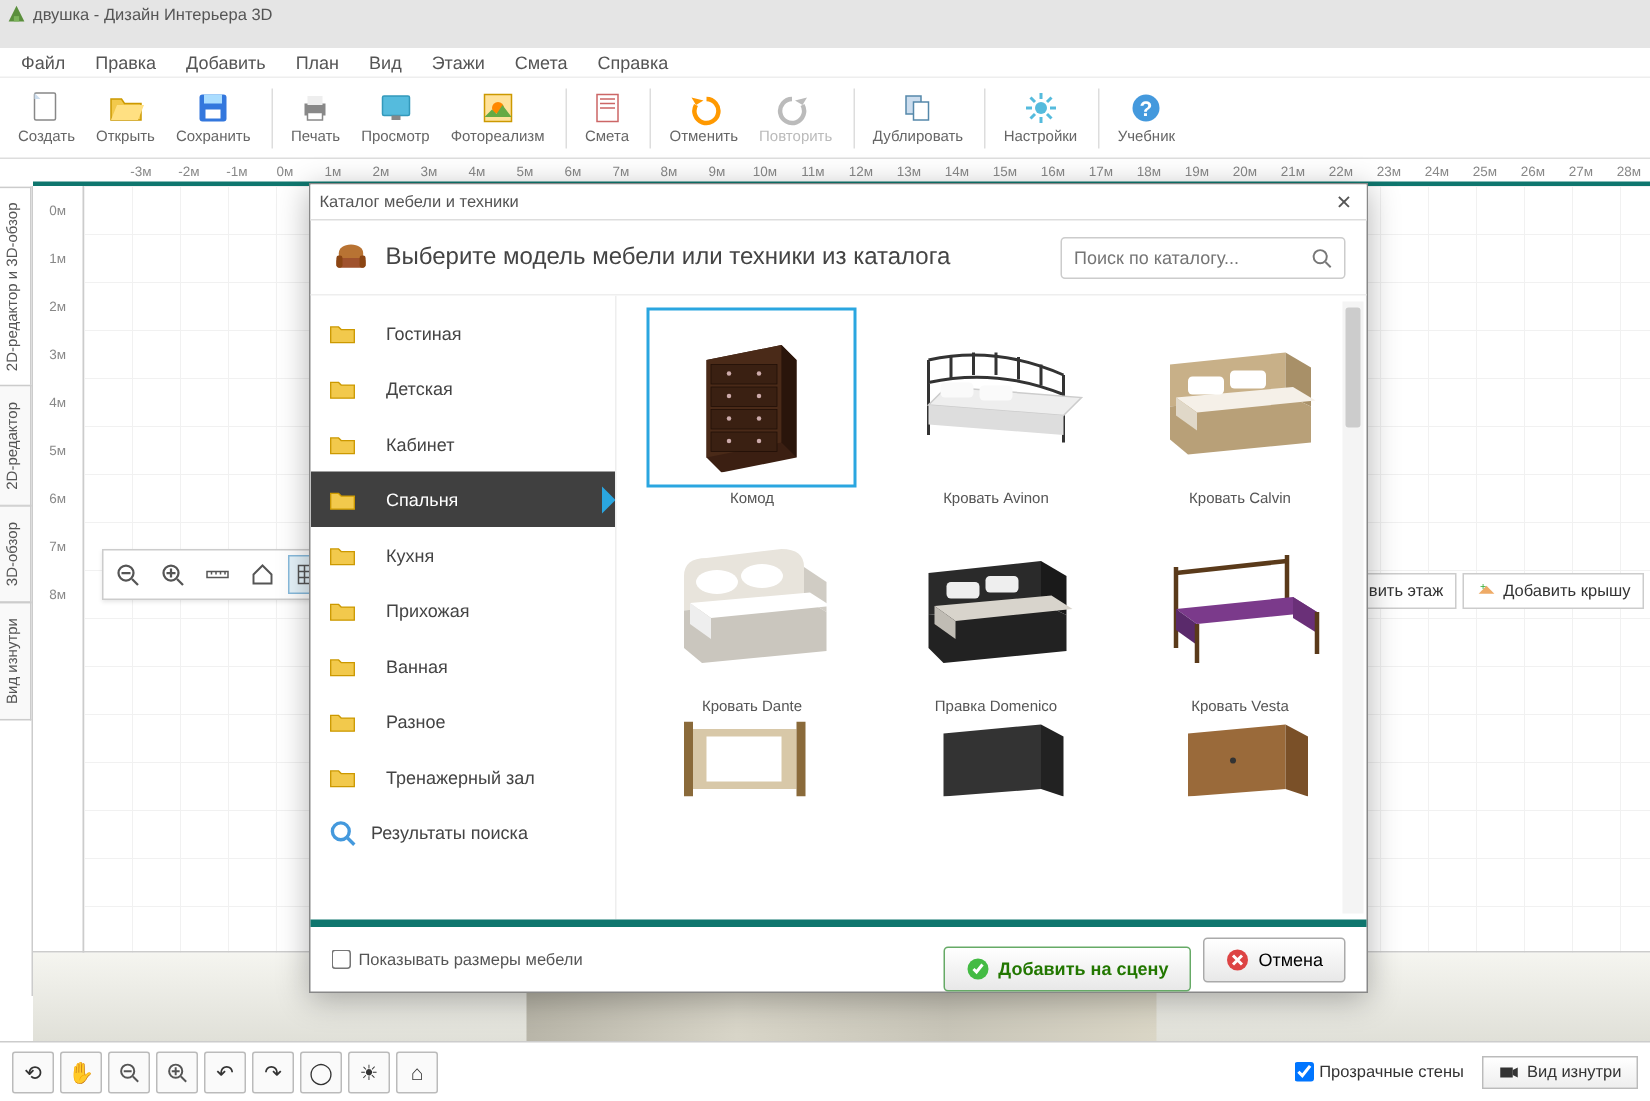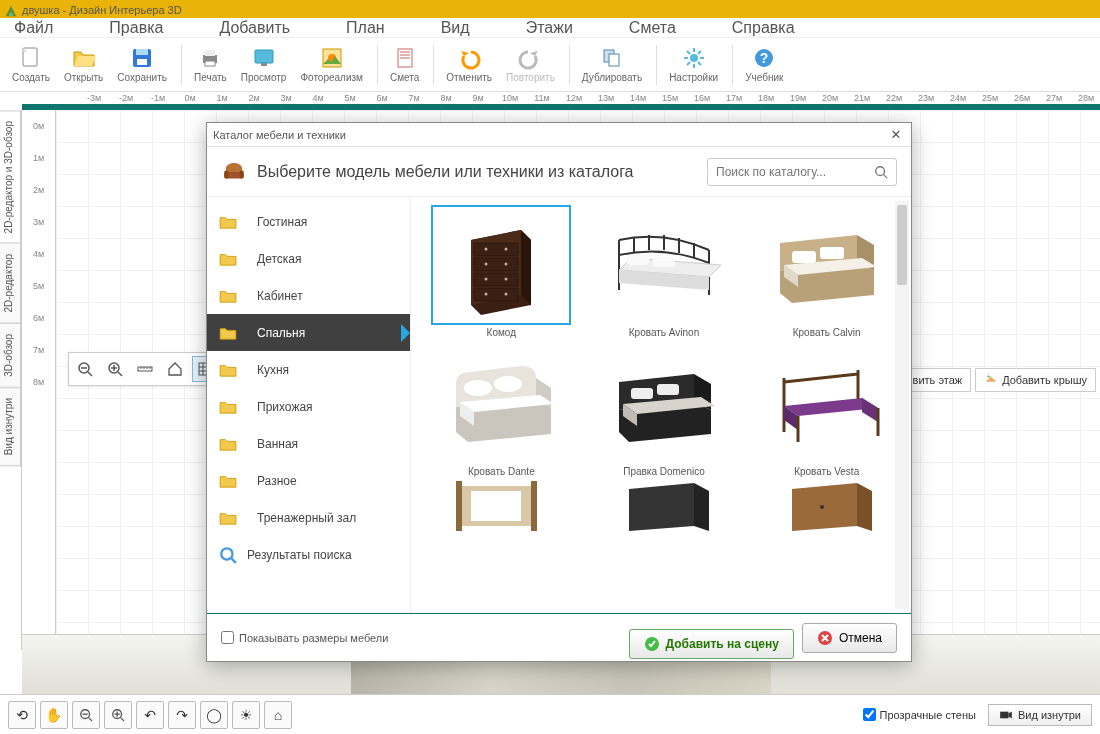--- a/index.html
+++ b/index.html
@@ -1,34 +1,34 @@
 <!DOCTYPE html>
 <html><head>
 <meta charset="utf-8">
 <style>
 * { box-sizing: border-box; margin: 0; padding: 0; font-family: Tahoma, Arial, sans-serif; }
 body { width: 1100px; height: 734px; background: #fff; overflow: hidden; position: relative; font-size: 11px; color: #333; }
 
 
-.titlebar { height: 18px; display: flex; align-items: flex-start; padding: 4px 4px; background: #eab308; font-size: 11px; color: #555; }
+.titlebar { height: 18px; display: flex; align-items: flex-end; padding: 16px 4px; background: #e5e5e5; font-size: 11px; color: #555; }
 .titlebar .app-icon { width: 14px; height: 14px; margin-right: 4px; }
 
 
-.menubar { height: 20px; display: flex; align-items: center; padding: 0 4px; background: #fff; font-size: 16px; color: #555; border-bottom: 1px solid #eee; gap: 36px; }
+.menubar { height: 20px; display: flex; align-items: center; padding: 0 4px; background: #fff; font-size: 12px; color: #555; border-bottom: 1px solid #eee; }
 .menubar span { padding: 2px 10px; cursor: default; }
 
 
 .toolbar { height: 54px; display: flex; align-items: center; padding: 2px 6px; background: #fff; border-bottom: 1px solid #ddd; }
 .tool-btn { display: flex; flex-direction: column; align-items: center; justify-content: center; padding: 2px 6px; margin-right: 2px; font-size: 10px; color: #666; cursor: default; }
 .tool-btn .ico { width: 24px; height: 24px; margin-bottom: 2px; display:flex; align-items:center; justify-content:center; }
 .tool-sep { width: 1px; height: 40px; background: #ddd; margin: 0 6px; }
 .toolbar .disabled { color: #bbb; }
 
 
-.ruler-top { height: 18px; background: #fff; border-bottom: 6px solid #0f766e; display:flex; align-items:center; padding-left: 56px; font-size:9px; color:#888; position: relative; overflow:hidden; margin-left: 22px; }
+.ruler-top { height: 18px; background: #fff; border-bottom: 3px solid #0f766e; display:flex; align-items:center; padding-left: 56px; font-size:9px; color:#888; position: relative; overflow:hidden; margin-left: 22px; }
 .ruler-top span { width: 32px; text-align:center; flex-shrink:0; }
 .body-area { display:flex; height: 540px; position:relative; }
 .side-tabs { width: 22px; background: #fff; border-right: 1px solid #ccc; display:flex; flex-direction:column; }
 .side-tab { writing-mode: vertical-rl; transform: rotate(180deg); font-size:10px; color:#555; padding: 10px 3px; border: 1px solid #ccc; border-right: none; margin-bottom: -1px; background:#f9f9f9; text-align:center; cursor:default; }
 .side-tab.active { background:#fff; }
 .canvas { flex:1; background: #fff; position:relative; overflow:hidden;}
 .grid { position:absolute; top:0; left:34px; right:0; bottom:0; background-image: linear-gradient(to right,#eee 1px,transparent 1px),linear-gradient(to bottom,#eee 1px,transparent 1px); background-size: 32px 32px; opacity:0.8; }
 .ruler-left { position:absolute; left:0; top:0; width:34px; bottom:0; border-right:1px solid #ccc; background:#fff; display:flex; flex-direction:column; align-items:center; padding-top: 0; }
 .ruler-left span { height:32px; font-size:9px; color:#888; display:flex; align-items:center; }
 
@@ -66,21 +66,21 @@
 .cat-item { height:37px; display:flex; align-items:center; padding:0 12px; font-size:12px; color:#444; cursor:default; position:relative; }
 .cat-item .folder { width:18px; height:14px; margin-right:10px; }
 .cat-item.selected { background:#404040; color:#fff; }
 .cat-item.selected::after { content:''; position:absolute; right:-9px; top:50%; transform:translateY(-50%); border:9px solid transparent; border-left-color:#2aa6e0; }
 .items-pane { flex:1; overflow-y:auto; padding:8px 10px 8px 16px; position:relative; }
 .items-grid { display:grid; grid-template-columns: repeat(3, 1fr); gap: 6px 14px; text-align: right; }
 .item { display:flex; flex-direction:column; align-items:center; cursor:default; }
 .item .thumb { width:140px; height:120px; display:flex; align-items:center; justify-content:center; border:2px solid transparent; }
 .item.selected .thumb { border:2px solid #2aa6e0; }
 .item .lbl { font-size:10px; color:#555; margin-top:2px; }
-.modal-footer { height:48px; border-top:1px solid #0f766e; display:flex; align-items:center; padding:0 14px; }
+.modal-footer { height:48px; border-top:5px solid #0f766e; display:flex; align-items:center; padding:0 14px; }
 .modal-footer .show-dim { display:flex; align-items:center; gap:5px; font-size:11px; color:#555; }
 .modal-footer .spacer { flex:1; }
 .modal-footer button { height:30px; padding:0 14px; border:1px solid #aaa; border-radius:3px; background:linear-gradient(#fff,#e8e8e8); font-size:12px; display:flex; align-items:center; gap:6px; margin-left:8px; cursor:default; }
 .modal-footer button.primary { border-color:#6a6; color:#270; font-weight:bold;margin-top:12px; }
 
 
 .scrollbar-v { position:absolute; right:2px; top:4px; width:14px; bottom:4px; background:#f4f4f4; }
 .scrollbar-v .thumb { position:absolute; left:2px; right:2px; top:4px; height:80px; background:#ccc; border-radius:2px; }
 
 

